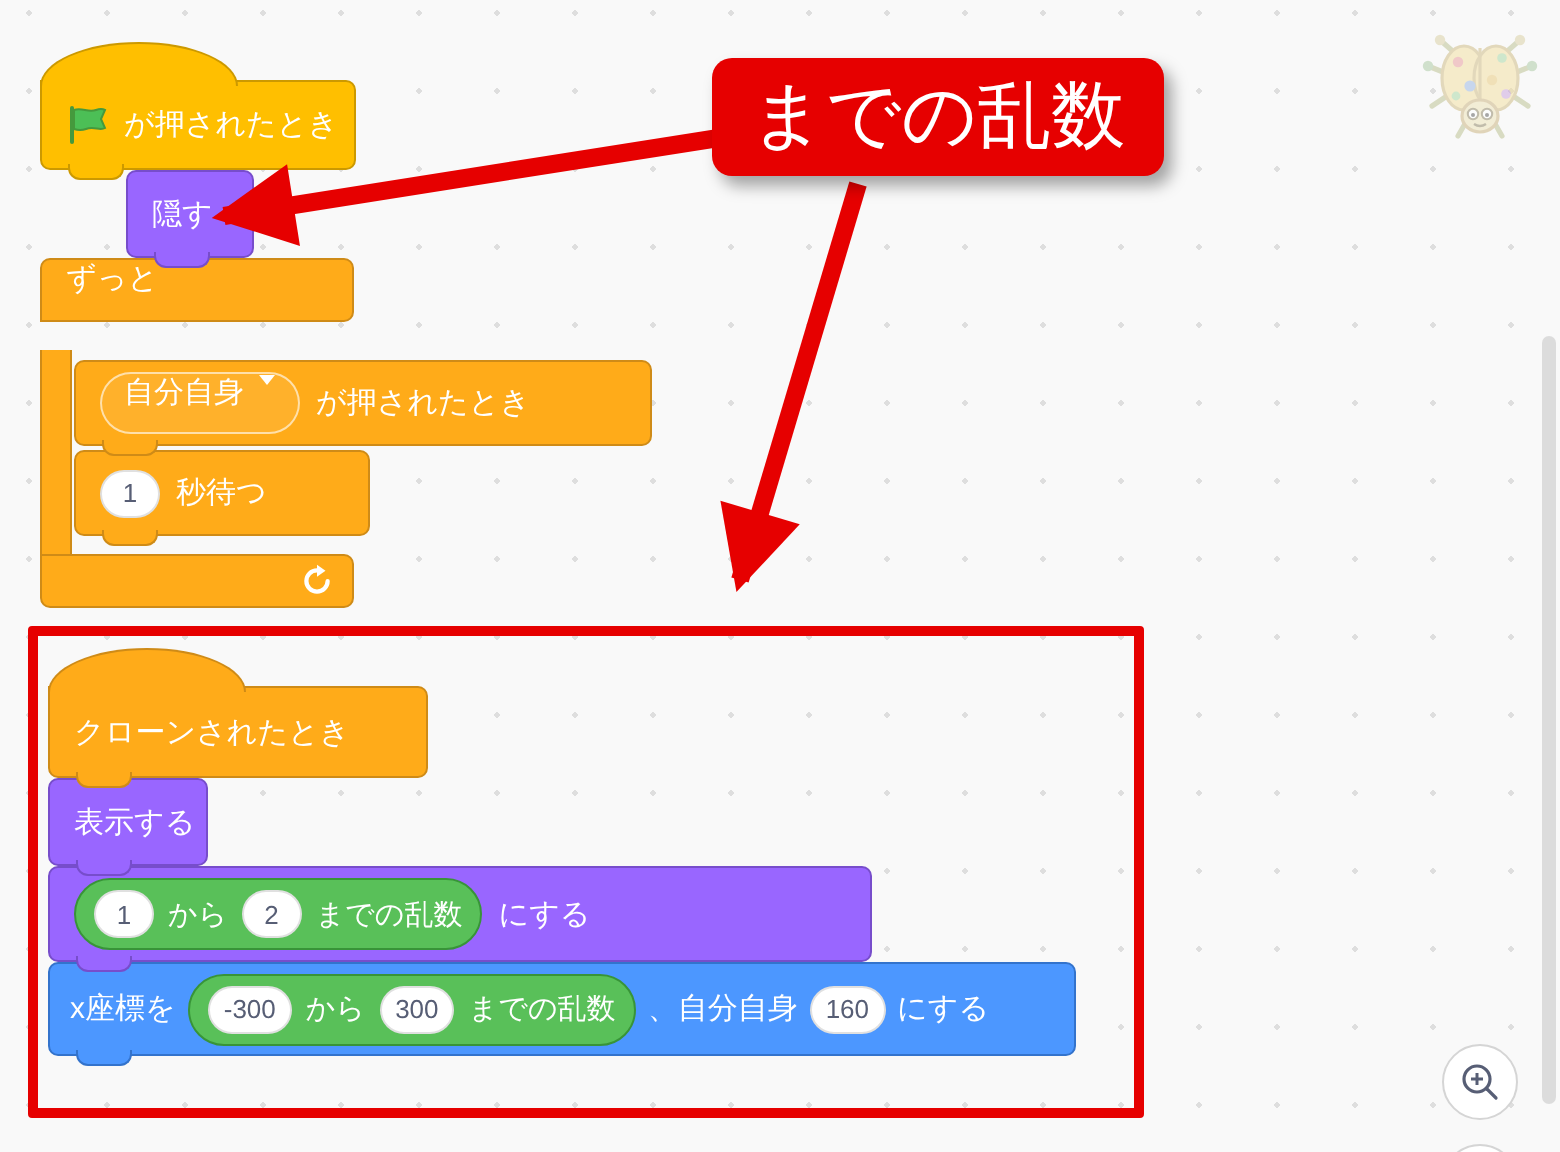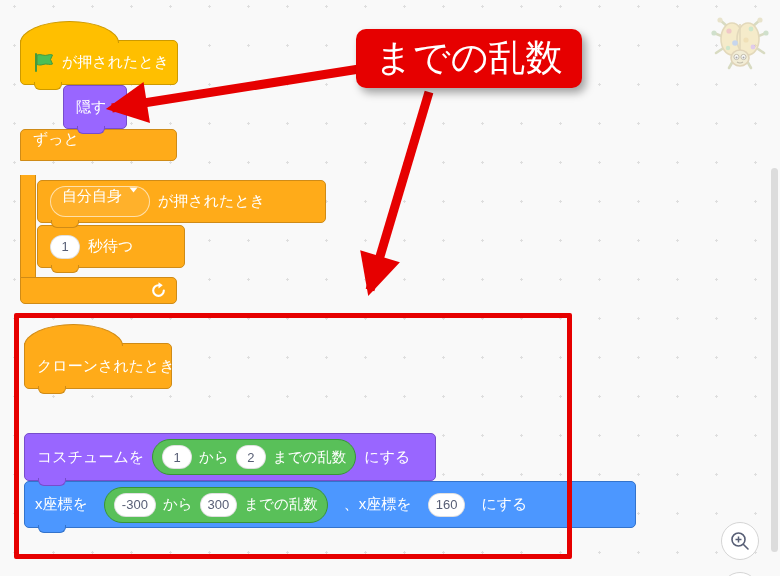--- a/index.html
+++ b/index.html
@@ -124,48 +124,51 @@
 
     <div class="block c-control" style="left:17px; top:96px; width:148px; height:43px;">
       <span class="oval">1</span>
       <span>秒待つ</span>
       <div class="tab"></div>
     </div>
   </div>
 
   <div class="red-frame"></div>
 
-  <div class="block c-control hat" style="left:24px; top:343px; width:148px; height:46px;">
+  <div class="block c-control hat" style="left:24px; top:343px; width:190px; height:46px;">
     <div class="dome"></div>
     <span>クローンされたとき</span>
     <div class="tab"></div>
   </div>
 
+  <div class="block c-looks" style="left:24px; top:389px; width:80px; height:44px;">
+    <span>表示する</span>
+    <div class="tab"></div>
+  </div>
 
   <div class="block c-looks" style="left:24px; top:433px; width:412px; height:48px;">
-    <span>コスチュームを</span>
     <span class="op">
       <span class="oval">1</span>
       <span>から</span>
       <span class="oval">2</span>
       <span>までの乱数</span>
     </span>
     <span>にする</span>
     <div class="tab"></div>
   </div>
 
-  <div class="block c-motion" style="left:24px; top:481px; width:612px; height:47px; gap:16px; padding:0 10px;">
+  <div class="block c-motion" style="left:24px; top:481px; width:514px; height:47px; gap:6px; padding:0 10px;">
     <span>x座標を</span>
     <span class="op">
       <span class="oval">-300</span>
       <span>から</span>
       <span class="oval">300</span>
       <span>までの乱数</span>
     </span>
-    <span>、x座標を</span>
+    <span>、自分自身</span>
     <span class="oval">160</span>
     <span>にする</span>
     <div class="tab"></div>
   </div>
 
   <svg class="overlay-svg" width="780" height="576" viewBox="0 0 780 576">
     <defs>
       <marker id="arrowhead" viewBox="0 0 10 10" refX="8.5" refY="5" markerWidth="5.6" markerHeight="4.6" orient="auto">
         <path d="M0,0 L10,5 L0,10 z" fill="#E60000"></path>
       </marker>

